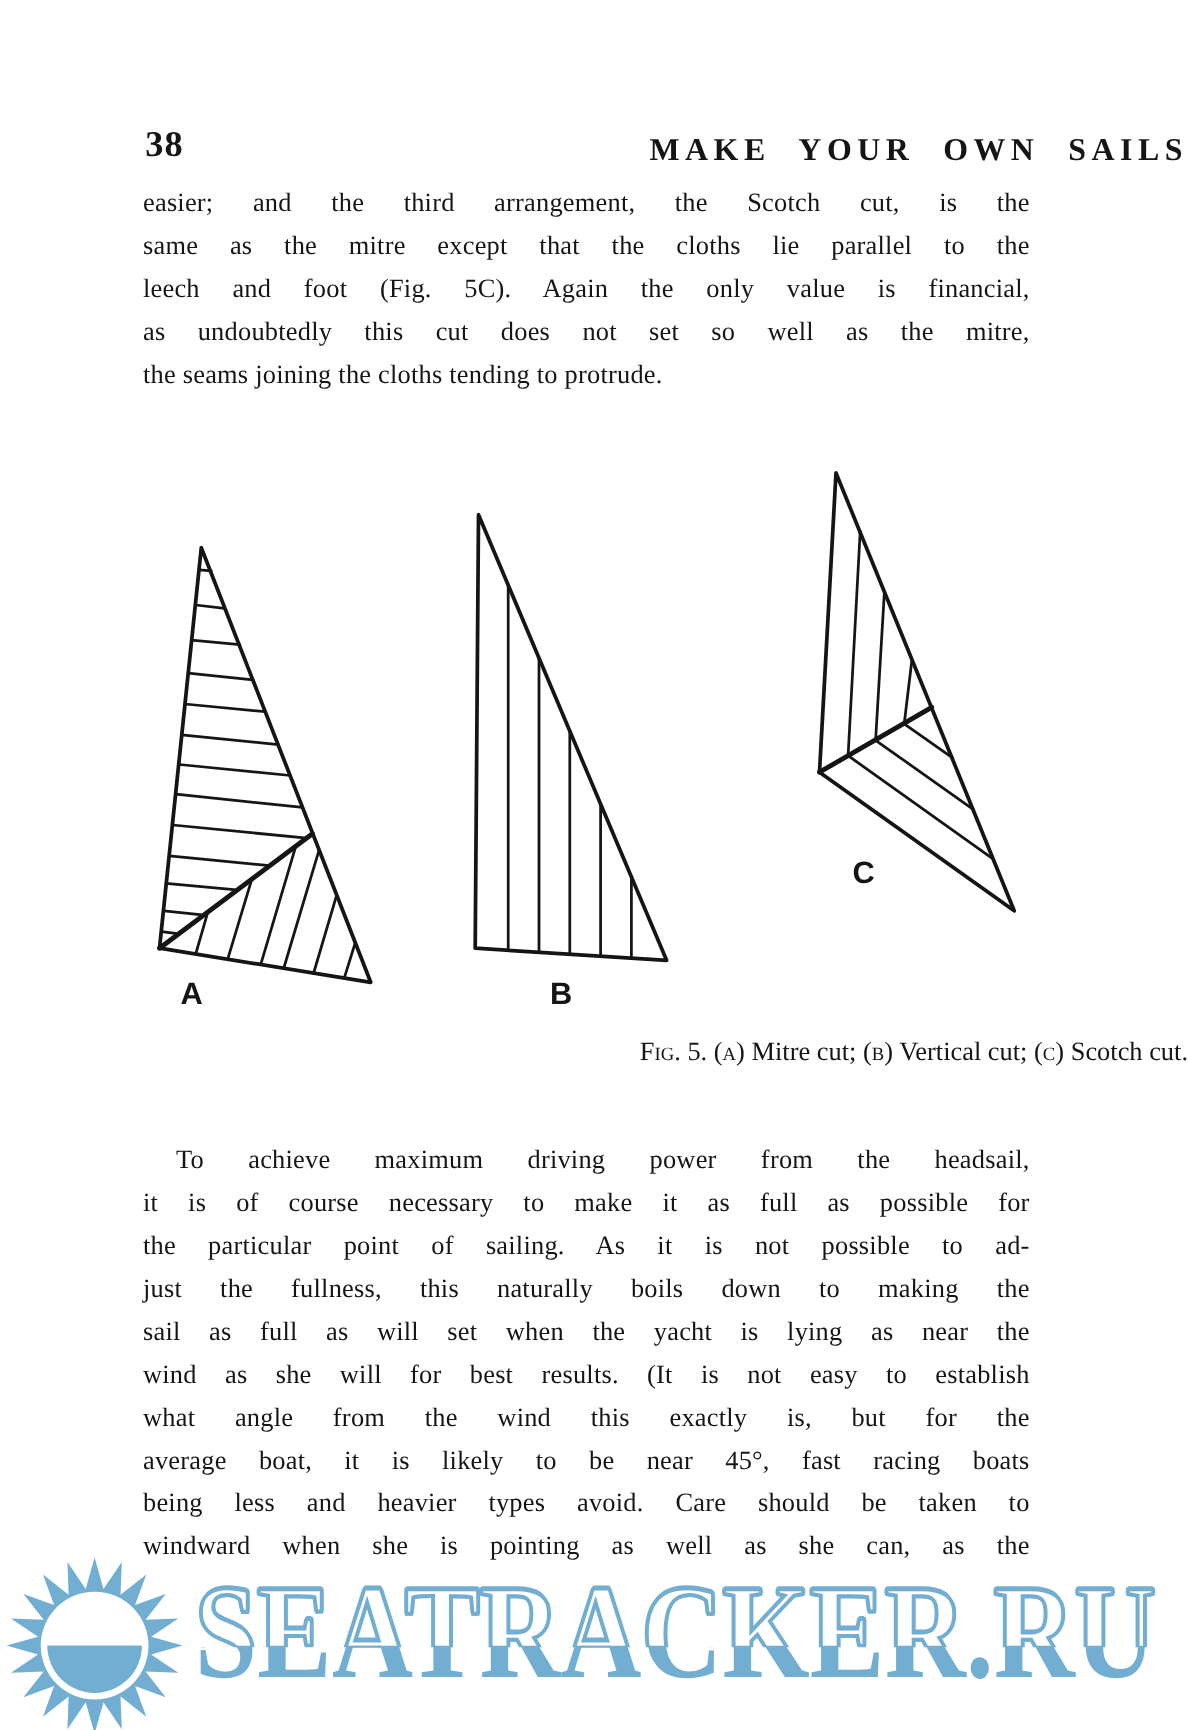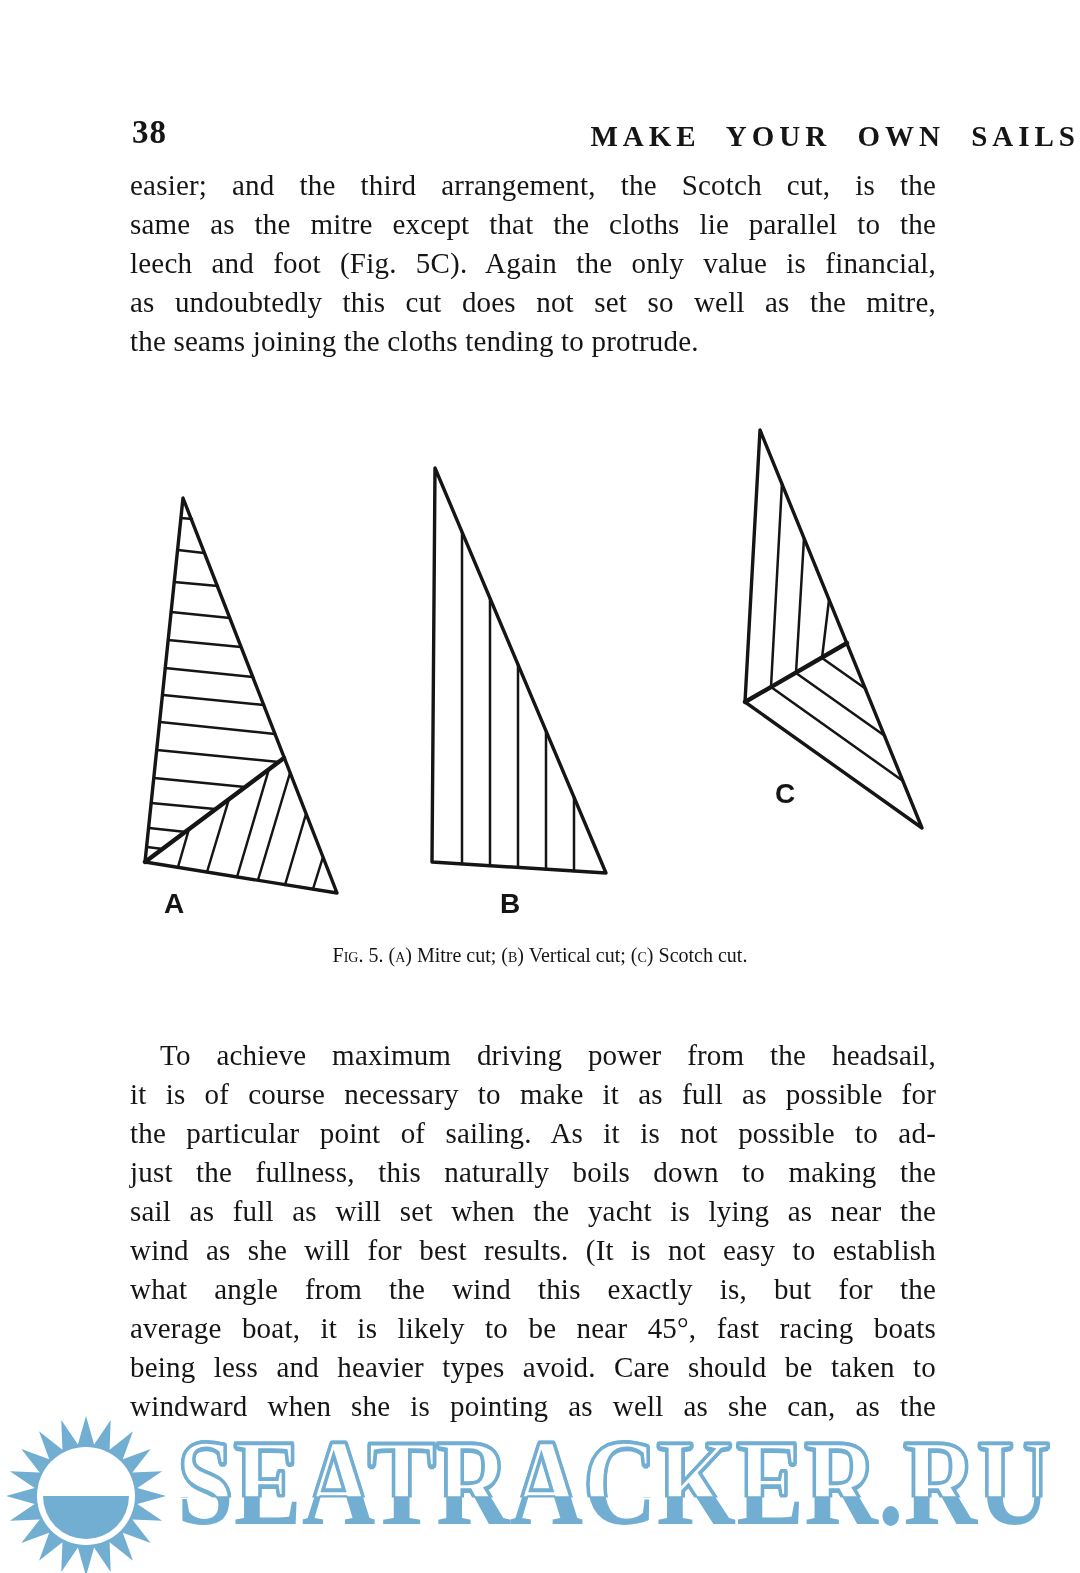--- a/index.html
+++ b/index.html
@@ -18,36 +18,36 @@
   .running-title {
     position:absolute; left:0; top:120px; width:100%;
     text-align:right; font-size:29px; font-weight:bold;
     letter-spacing:5px; word-spacing:14px;
   }
   
   .para { position:absolute; left:130px; width:806px; }
   .para1 { top:166px; }
   .para2 { top:1036px; }
   .bline {
-    font-size:29px; line-height:39px; height:39px;
+    font-size:24px; line-height:39px; height:39px;
     text-align:justify; text-align-last:justify;
     white-space:nowrap; letter-spacing:0.2px;
   }
   .nojust { text-align-last:left; }
   .indent { text-indent:30px; }
   
   .figure { position:absolute; left:0; top:420px; width:1080px; height:520px; }
   .sail-outline { fill:none; stroke:var(--ink); stroke-width:3.4; stroke-linejoin:round; }
   .sail-seam    { fill:none; stroke:var(--ink); stroke-width:2.5; stroke-linecap:round; }
   .sail-mitre   { fill:none; stroke:var(--ink); stroke-width:4.4; stroke-linecap:round; }
   .sail-label   { font-family:"Liberation Sans", sans-serif; font-size:28px; font-weight:bold; fill:var(--ink); }
   
   .caption {
     position:absolute; left:0; top:944px; width:100%;
-    text-align:center; font-size:20px;
+    text-align:right; font-size:24px;
   }
   .sc { font-variant:small-caps; }
   
   .watermark { position:absolute; left:0; top:0; width:100%; height:100%; z-index:0; }
   .content   { position:absolute; left:0; top:0; width:100%; height:100%; z-index:1; }
   .wm-sun { position:absolute; left:0px; top:1396px; }
   .wm-text {
     position:absolute; left:177px; top:1445px; height:100px;
     font-family:"Liberation Serif", serif; font-weight:bold; font-size:100px;
     line-height:100px; white-space:nowrap;

